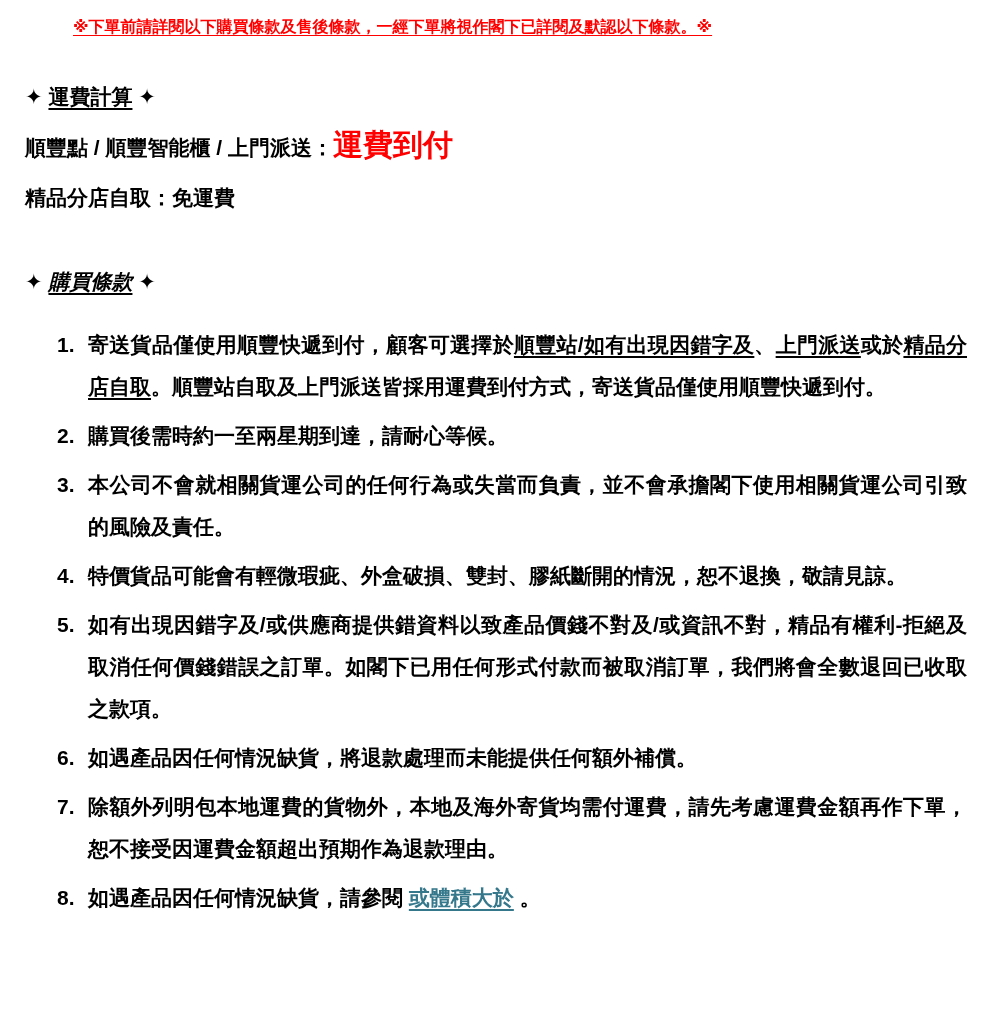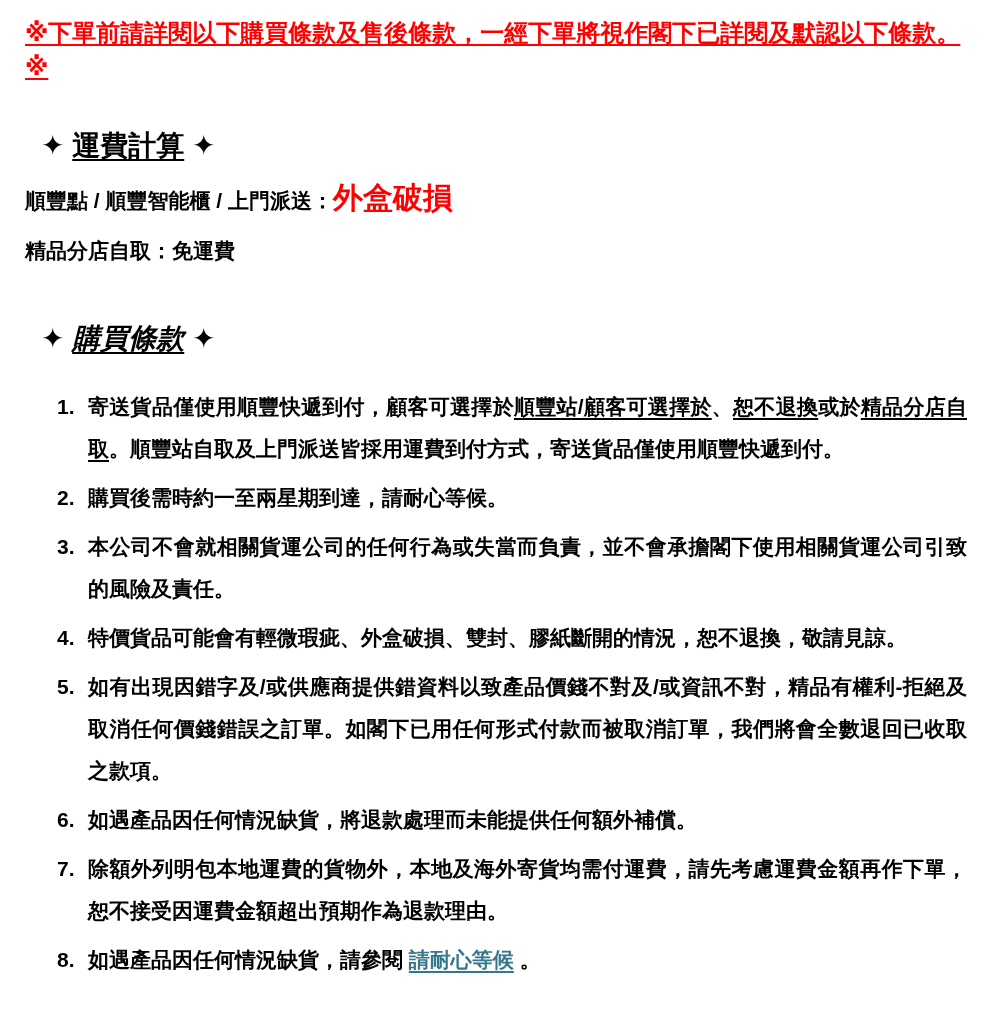--- a/index.html
+++ b/index.html
@@ -17,33 +17,34 @@
   .page{
     width:1003px;
     min-height:1024px;
     padding:16px 36px 10px 25px;
     background:#ffffff;
   }
 
   
   .warning{
     color:var(--red);
-    font-size:24px;
+    font-size:16px;
     line-height:1.4;
+    margin-left:48px;
   }
   .warning-text{
     text-decoration:underline;
     text-underline-offset:3px;
   }
 
   
   .section-header{
-    font-size:28px;
+    font-size:21px;
     line-height:1.2;
-    margin:16px;
+    margin:0;
     font-weight:700;
   }
   .section-header .title{
     text-decoration:underline;
     text-underline-offset:4px;
   }
   .shipping-header{ margin-top:46px; }
   .terms-header{ margin-top:58px;font-style:italic; }
 
   
@@ -111,37 +112,37 @@
     <span class="warning-text">※下單前請詳閱以下購買條款及售後條款，一經下單將視作閣下已詳閱及默認以下條款。※</span>
   </div>
 
   <h2 class="section-header shipping-header">
     <span class="star">✦</span>
     <span class="title">運費計算</span>
     <span class="star">✦</span>
   </h2>
 
   <div class="delivery-line">
-    <span class="delivery-prefix">順豐點 / 順豐智能櫃 / 上門派送：</span><span class="delivery-value">外盒破損</span>
+    <span class="delivery-prefix">順豐點 / 順豐智能櫃 / 上門派送：</span><span class="delivery-value">運費到付</span>
   </div>
 
   <div class="pickup-line">精品分店自取：免運費</div>
 
   <h2 class="section-header terms-header">
     <span class="star">✦</span>
     <span class="title">購買條款</span>
     <span class="star">✦</span>
   </h2>
 
   <div class="terms-list">
 
     <div class="term-item">
       <span class="num">1.</span>
       <div class="content">
-        <div class="text"><span>寄送貨品僅使用順豐快遞到付，顧客可選擇於</span><span class="u">順豐站/顧客可選擇於</span><span>、</span><span class="u">恕不退換</span><span>或於</span><span class="u">精品分店自取</span><span>。順豐站自取及上門派送皆採用運費到付方式，寄送貨品僅使用順豐快遞到付。</span></div>
+        <div class="text"><span>寄送貨品僅使用順豐快遞到付，顧客可選擇於</span><span class="u">順豐站/如有出現因錯字及</span><span>、</span><span class="u">上門派送</span><span>或於</span><span class="u">精品分店自取</span><span>。順豐站自取及上門派送皆採用運費到付方式，寄送貨品僅使用順豐快遞到付。</span></div>
       </div>
     </div>
 
     <div class="term-item">
       <span class="num">2.</span>
       <div class="content text-only">購買後需時約一至兩星期到達，請耐心等候。</div>
     </div>
 
     <div class="term-item">
       <span class="num">3.</span>
@@ -163,17 +164,17 @@
       <div class="content text-only">如遇產品因任何情況缺貨，將退款處理而未能提供任何額外補償。</div>
     </div>
 
     <div class="term-item">
       <span class="num">7.</span>
       <div class="content text-only">除額外列明包本地運費的貨物外，本地及海外寄貨均需付運費，請先考慮運費金額再作下單，恕不接受因運費金額超出預期作為退款理由。</div>
     </div>
 
     <div class="term-item">
       <span class="num">8.</span>
-      <div class="content"><span>如遇產品因任何情況缺貨，請參閱 </span><a class="shop-link">請耐心等候</a><span> 。</span></div>
+      <div class="content"><span>如遇產品因任何情況缺貨，請參閱 </span><a class="shop-link">或體積大於</a><span> 。</span></div>
     </div>
 
   </div>
 </div>
 
 </body></html>

